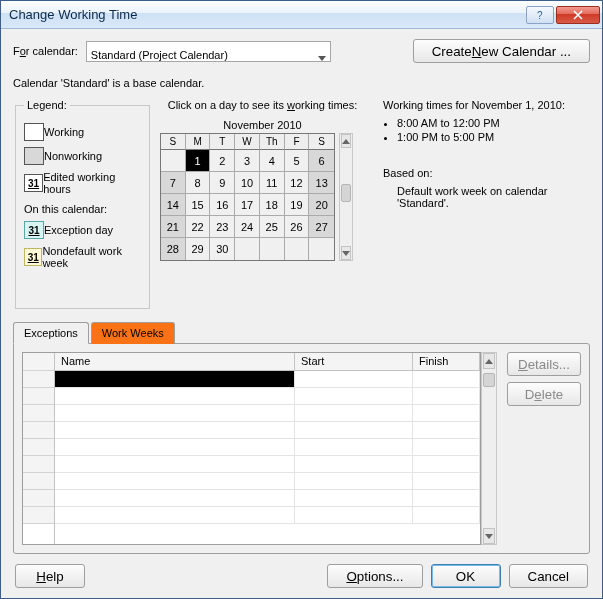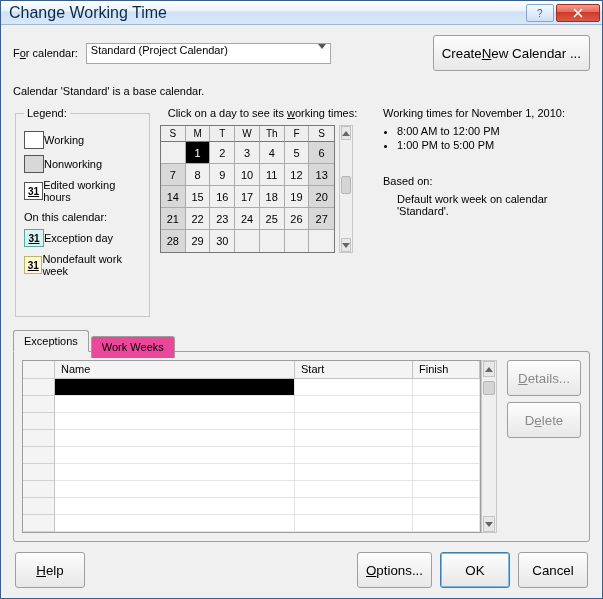--- a/index.html
+++ b/index.html
@@ -1,32 +1,32 @@
 <!DOCTYPE html>
 <html><head>
 <meta charset="utf-8">
 <style>
 html,body{margin:0;padding:0;font-family:"Segoe UI",Tahoma,sans-serif;font-size:11px;color:#000;background:#fff}
 *{box-sizing:border-box}
 
 
 .window{width:603px;height:599px;border:1px solid #3b5f8a;background:#f0f0f0;position:relative;display:flex;flex-direction:column}
 .titlebar{height:28px;background:linear-gradient(to bottom,#fdfefe 0%,#eaf2fb 45%,#cfe1f5 46%,#d9e8f8 100%);display:flex;align-items:center;padding:0 2px 0 8px;border-bottom:1px solid #9fb8d6}
-.titlebar .title{flex:1;font-size:16px;color:#0b2a4a}
+.titlebar .title{flex:1;font-size:13px;color:#0b2a4a}
 .winbtn{width:28px;height:18px;margin-left:2px;border:1px solid #8aa4c7;border-radius:2px;background:linear-gradient(to bottom,#f5f9ff,#d0e0f3);display:flex;align-items:center;justify-content:center;font-size:10px}
 .winbtn.close{width:44px;background:linear-gradient(to bottom,#f29a8f 0%,#e3695a 45%,#cf3a27 46%,#d85a47 100%);border-color:#9a2d1d;color:#fff}
 .winbtn svg{display:block}
 
 .client{flex:1;padding:10px 12px 8px 12px;display:flex;flex-direction:column;position:relative}
 
 
 .toprow{display:flex;align-items:center;gap:8px;margin-bottom:14px}
-.combo{width:245px;height:21px;border:1px solid #a7a7a7;background:#fff;display:flex;align-items:flex-start;padding:0 4px;position:relative}
+.combo{width:245px;height:21px;border:1px solid #a7a7a7;background:#fff;display:flex;align-items:flex-end;padding:0 4px;position:relative}
 .combo .arrow{margin-left:auto;width:0;height:0;border-left:4px solid transparent;border-right:4px solid transparent;border-top:5px solid #555}
-.btn{height:36px;padding:0 8px;border:1px solid #9e9e9e;border-radius:3px;background:linear-gradient(to bottom,#fdfdfd,#e7e7e7);display:inline-flex;align-items:center;justify-content:center;min-width:70px}
+.btn{height:24px;padding:0 18px;border:1px solid #9e9e9e;border-radius:3px;background:linear-gradient(to bottom,#fdfdfd,#e7e7e7);display:inline-flex;align-items:center;justify-content:center;min-width:70px}
 .btn[disabled]{color:#8a8a8a}
 .btn.focus{border-color:#3c7fb1;box-shadow:0 0 0 1px #7ab9e8 inset}
 
 .baseline{margin-bottom:10px}
 
 
 .middle{display:flex;gap:8px;align-items:flex-start;margin-bottom:8px}
 fieldset.legend{border:1px solid #c7c7c7;padding:6px 8px 8px 8px;width:135px;height:210px}
 fieldset.legend legend{padding:0 3px}
 .leg-item{display:flex;align-items:center;margin:6px 0}
@@ -68,21 +68,21 @@
 
 
 .rightinfo{flex:1;padding-left:10px}
 .rightinfo .line{margin-bottom:6px}
 .rightinfo ul{margin:4px 0 24px 14px;padding:0}
 .rightinfo li{margin:2px 0;list-style:disc}
 
 
 .tabs{position:relative;flex:1;display:flex;flex-direction:column;margin-top:4px}
 .tabstrip{display:flex;position:relative;z-index:2}
-.tab{padding:4px 10px;border:1px solid #9e9e9e;border-bottom:none;border-radius:3px 3px 0 0;background:#ec4899;margin-right:2px;position:relative;top:7px}
+.tab{padding:4px 10px;border:1px solid #9e9e9e;border-bottom:none;border-radius:3px 3px 0 0;background:#f97316;margin-right:2px;position:relative;top:1px}
 .tab.active{background:#f0f0f0;border-bottom:1px solid #f0f0f0;top:1px}
 .tabpage{border:1px solid #9e9e9e;flex:1;padding:8px;display:flex;gap:10px;background:#f0f0f0;border-radius:0 3px 3px 3px}
 .gridwrap{flex:1;display:flex;position:relative}
 .gridhost{flex:1;border:1px solid #9e9e9e;background:#fff;display:flex}
 .gridrowhdr{width:32px;border-right:1px solid #c3c3c3}
 .gridrowhdr .rh{height:18px;border-bottom:1px solid #d3d3d3;background:#f4f4f4}
 .gridmain{flex:1;display:flex;flex-direction:column}
 .gridcols{display:flex;height:18px;background:#f4f4f4;border-bottom:1px solid #c3c3c3}
 .gcol{border-right:1px solid #c3c3c3;padding:2px 6px;font-size:11px}
 .gbody{flex:1}
@@ -179,20 +179,23 @@
               <span>31</span>
             </div>
           <div class="txt">Nondefault work week</div>
         </div>
       </fieldset>
 
       <div class="calwrap">
         <div class="calhdr">
           <span>Click on a day to see its </span><span class="u">w</span><span>orking times:</span>
         </div>
+        <div class="monthbar">
+          <span class="label">November 2010</span>
+        </div>
         <div class="calouter">
           <div class="calgrid" id="calgrid">
               <div class="calrow head">
                 <div class="calcell">S</div>
                 <div class="calcell">M</div>
                 <div class="calcell">T</div>
                 <div class="calcell">W</div>
                 <div class="calcell">Th</div>
                 <div class="calcell">F</div>
                 <div class="calcell">S</div>

